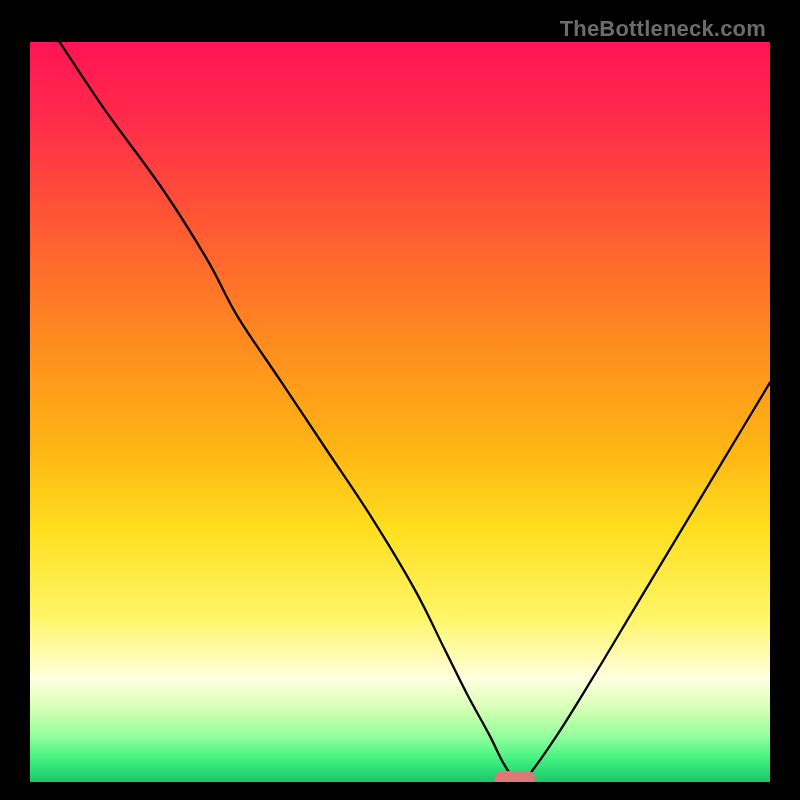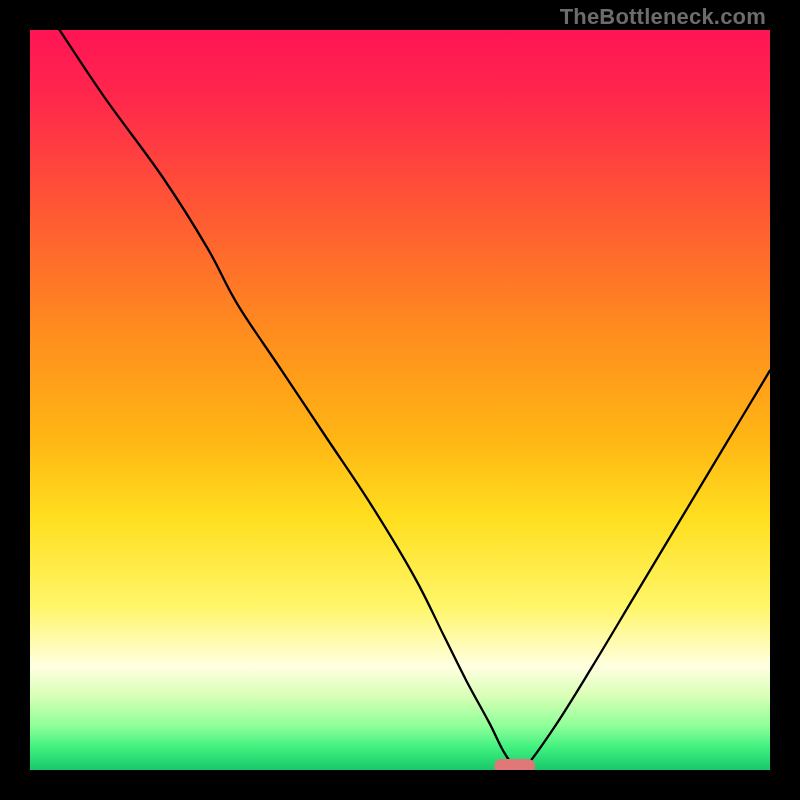--- a/index.html
+++ b/index.html
@@ -9,20 +9,21 @@
     height: 800px;
     background: #000;
     overflow: hidden;
     font-family: Arial, Helvetica, sans-serif;
   }
   .frame {
     position: relative;
     width: 800px;
     height: 752px;
     background: #000;
+    margin-top: 12px;
   }
   .plot {
     position: absolute;
     left: 30px;
     top: 30px;
     width: 740px;
     height: 740px;
     background: linear-gradient(
       to bottom,
       #ff1455 0%,

